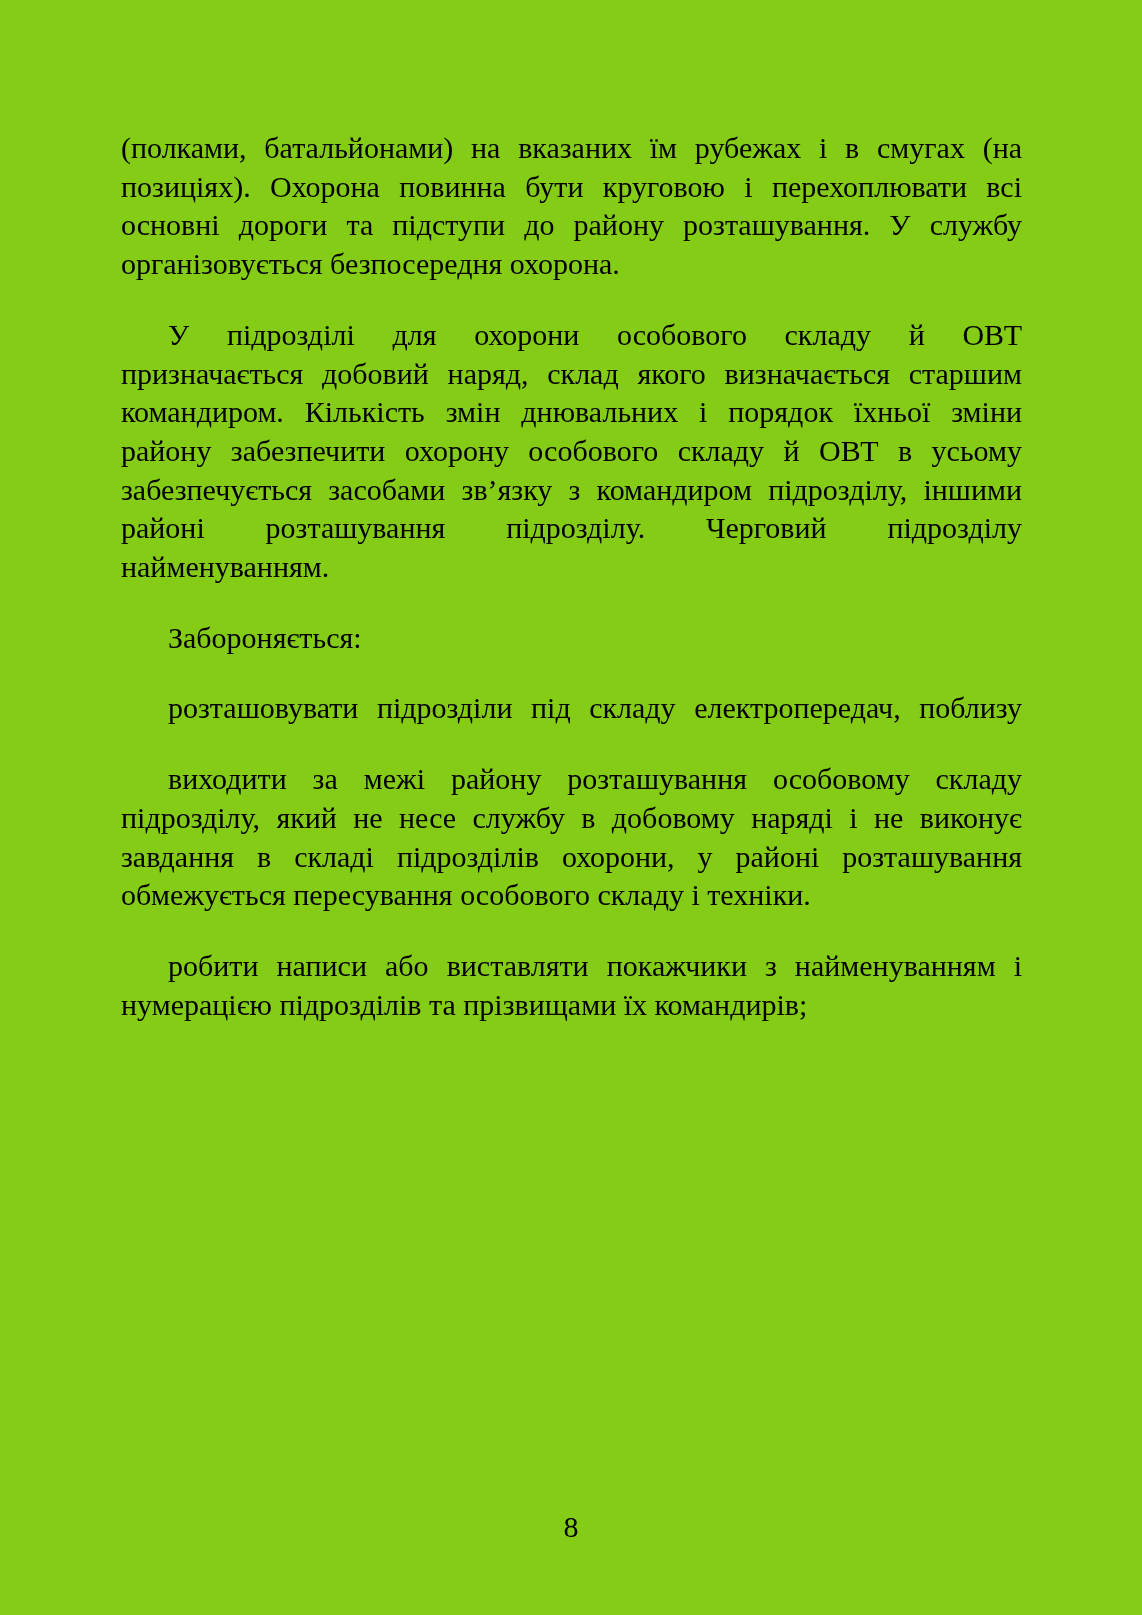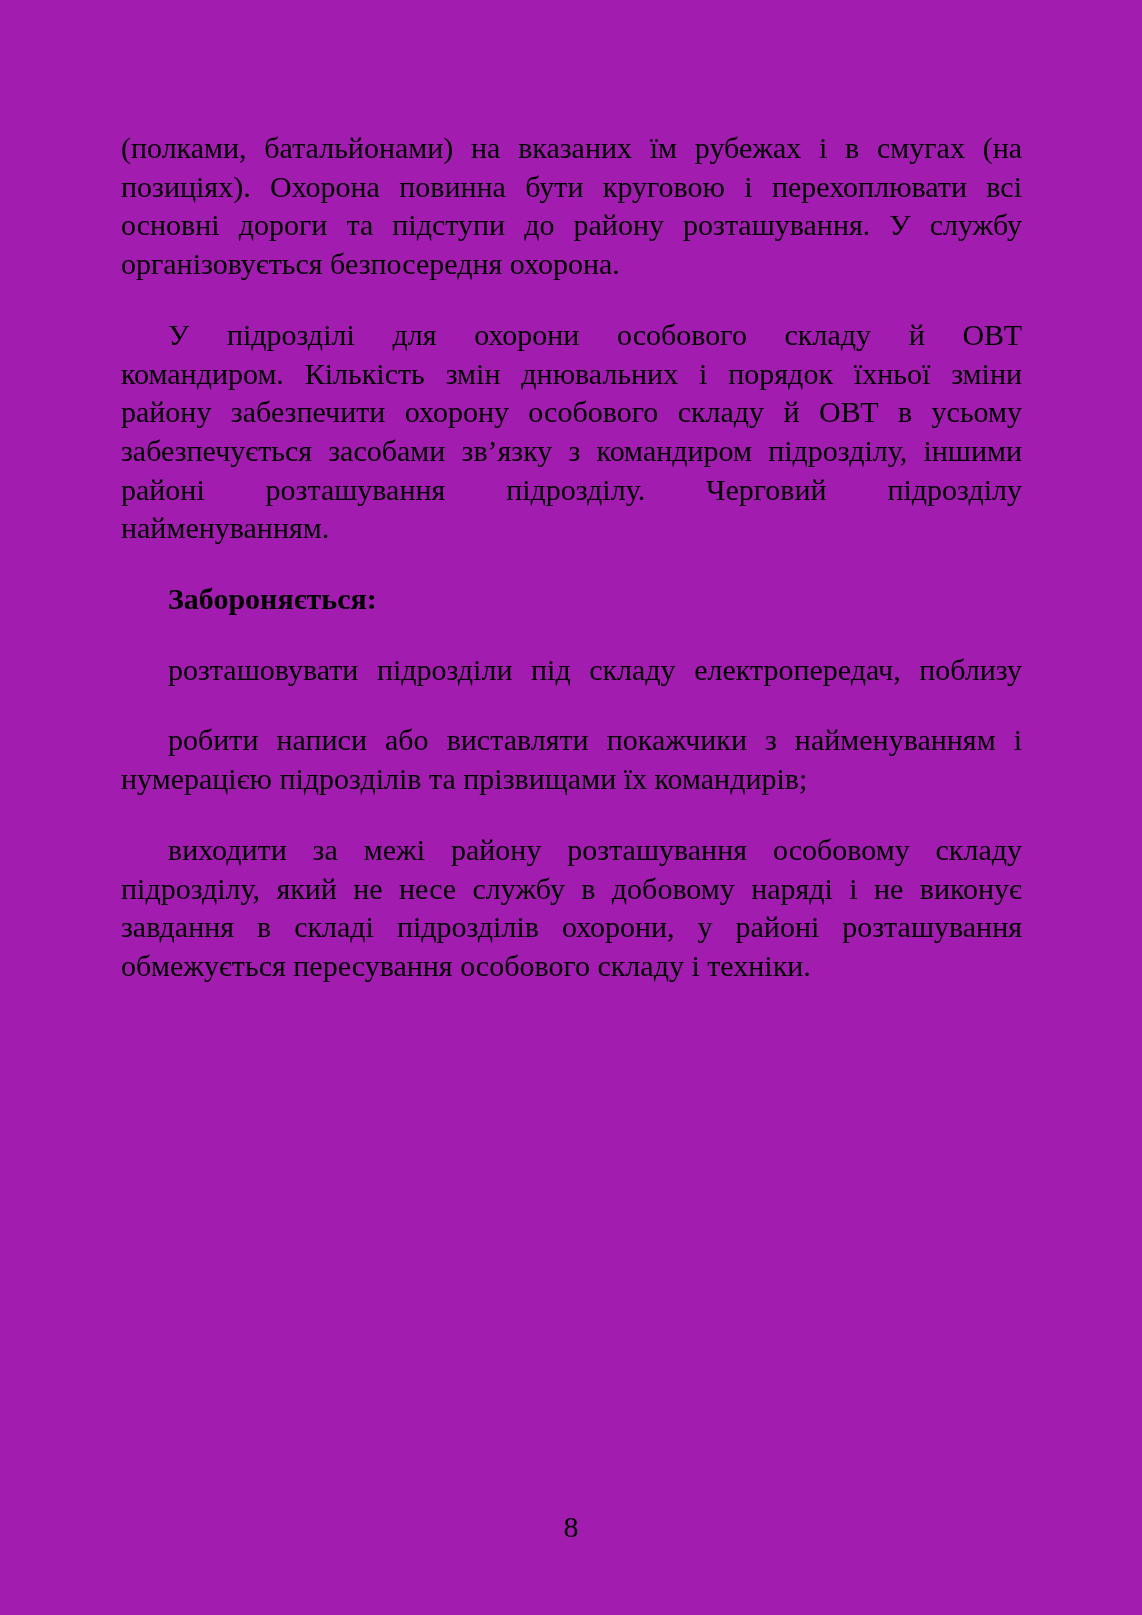--- a/index.html
+++ b/index.html
@@ -5,39 +5,39 @@
   html, body {
     margin: 0;
     padding: 0;
     background: #e8e8e8;
   }
   .page {
     position: relative;
     width: 1142px;
     height: 1615px;
     margin: 0 auto;
-    background: #a21caf;
+    background: #84cc16;
     color: #000000;
     font-family: "Liberation Serif", "DejaVu Serif", serif;
     overflow: hidden;
   }
   .text-body {
     position: absolute;
     left: 121px;
     top: 129px;
     width: 901px;
     font-size: 30px;
     line-height: 38.7px;
   }
   .paragraph {
     margin: 0;
     padding: 0;
   }
   .paragraph.bold {
-    font-weight: bold;
+    font-weight: normal;
   }
   .line {
     text-align: justify;
     text-align-last: justify;
     -moz-text-align-last: justify;
   }
   .line.last {
     text-align: right;
     text-align-last: left;
     -moz-text-align-last: left;
@@ -62,37 +62,38 @@
 <div class="page">
   <div class="text-body">
       <div class="paragraph">
         <div class="line">(полками, батальйонами) на вказаних їм рубежах і в смугах (на</div>
         <div class="line">позиціях). Охорона повинна бути круговою і перехоплювати всі</div>
         <div class="line">основні дороги та підступи до району розташування. У службу</div>
         <div class="line last">організовується безпосередня охорона.</div>
       </div>
       <div class="paragraph">
         <div class="line indented">У підрозділі для охорони особового складу й ОВТ</div>
+        <div class="line">призначається добовий наряд, склад якого визначається старшим</div>
         <div class="line">командиром. Кількість змін днювальних і порядок їхньої зміни</div>
         <div class="line">району забезпечити охорону особового складу й ОВТ в усьому</div>
         <div class="line">забезпечується засобами зв’язку з командиром підрозділу, іншими</div>
         <div class="line">районі розташування підрозділу. Черговий підрозділу</div>
         <div class="line last">найменуванням.</div>
       </div>
       <div class="paragraph bold">
         <div class="line last indented">Забороняється:</div>
       </div>
       <div class="paragraph">
         <div class="line indented">розташовувати підрозділи під складу електропередач, поблизу</div>
       </div>
       <div class="paragraph">
-        <div class="line indented">робити написи або виставляти покажчики з найменуванням і</div>
-        <div class="line last">нумерацією підрозділів та прізвищами їх командирів;</div>
-      </div>
-      <div class="paragraph">
         <div class="line indented">виходити за межі району розташування особовому складу</div>
         <div class="line">підрозділу, який не несе службу в добовому наряді і не виконує</div>
         <div class="line">завдання в складі підрозділів охорони, у районі розташування</div>
         <div class="line last">обмежується пересування особового складу і техніки.</div>
+      </div>
+      <div class="paragraph">
+        <div class="line indented">робити написи або виставляти покажчики з найменуванням і</div>
+        <div class="line last">нумерацією підрозділів та прізвищами їх командирів;</div>
       </div>
     </div>
   <div class="page-number">8</div>
 </div>
 
 </body></html>

